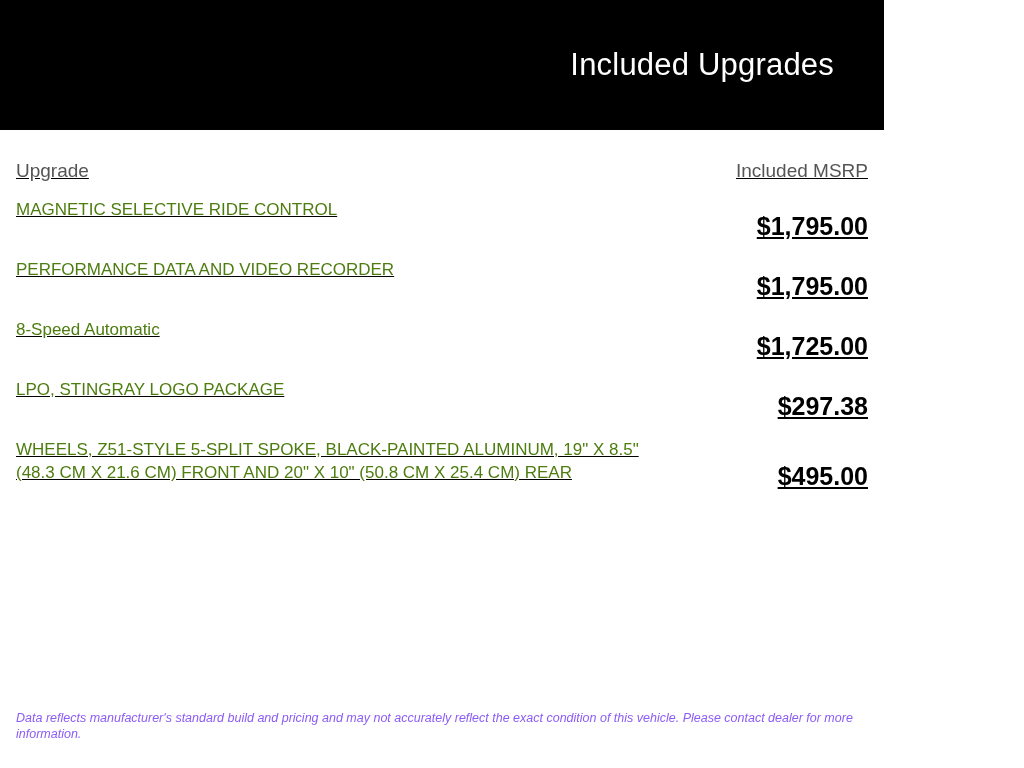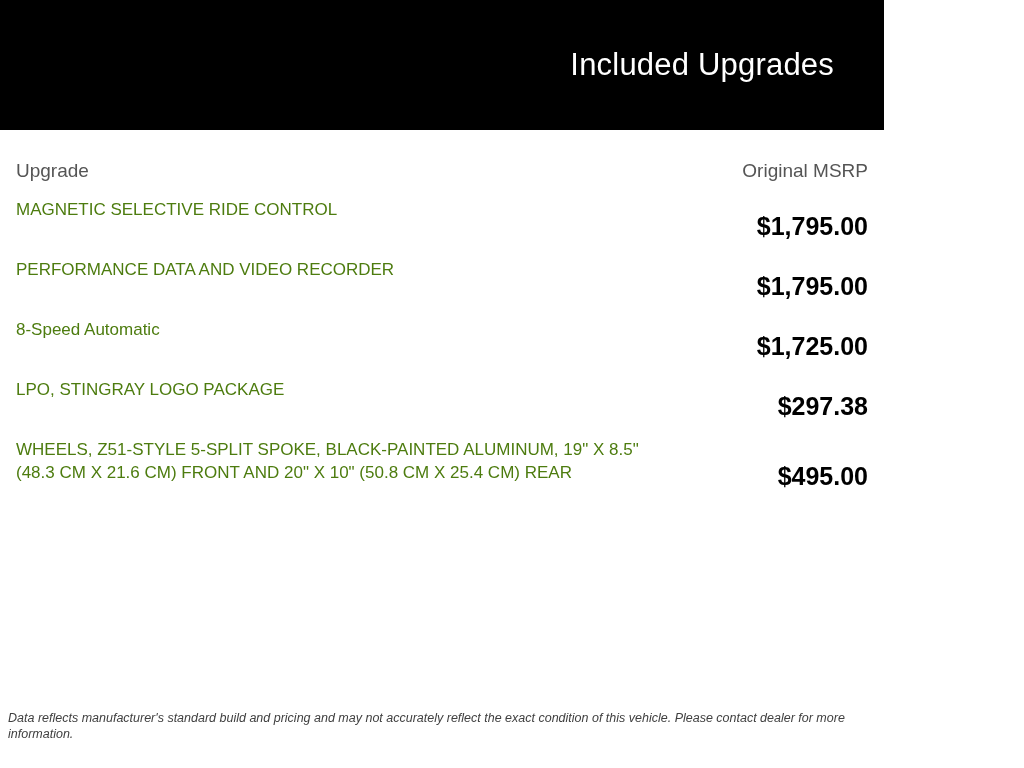--- a/index.html
+++ b/index.html
@@ -11,20 +11,21 @@
     height: 768px;
     background: #ffffff;
     font-family: "Liberation Sans", sans-serif;
     overflow: hidden;
   }
   .page {
     position: relative;
     width: 884px;
     height: 768px;
     background: #ffffff;
+    text-decoration: underline;
   }
   .header-bar {
     height: 130px;
     background: #000000;
     display: flex;
     align-items: center;
     justify-content: flex-end;
     box-sizing: border-box;
     padding-right: 50px;
   }
@@ -73,43 +74,43 @@
     font-weight: bold;
     white-space: nowrap;
     text-align: center;
     padding-top: 16px;
   }
   .row.tall .row-price {
     padding-top: 26px;
   }
   .disclaimer {
     position: absolute;
-    left: 8px;
+    left: 16px;
     right: 16px;
     top: 710px;
     font-size: 12.5px;
     font-style: italic;
-    color: #404040;
+    color: #8b5cf6;
     line-height: 16px;
   }
 </style>
 </head>
 <body>
 
 <div class="page">
 
   <div class="header-bar">
     <div class="header-title">Included Upgrades</div>
   </div>
 
   <div class="content">
 
     <div class="col-head">
       <div class="col-head-left">Upgrade</div>
-      <div class="col-head-right">Original MSRP</div>
+      <div class="col-head-right">Included MSRP</div>
     </div>
 
     <div class="rows">
 
       <div class="row">
         <div class="row-label">MAGNETIC SELECTIVE RIDE CONTROL</div>
         <div class="row-price">$1,795.00</div>
       </div>
 
       <div class="row">

